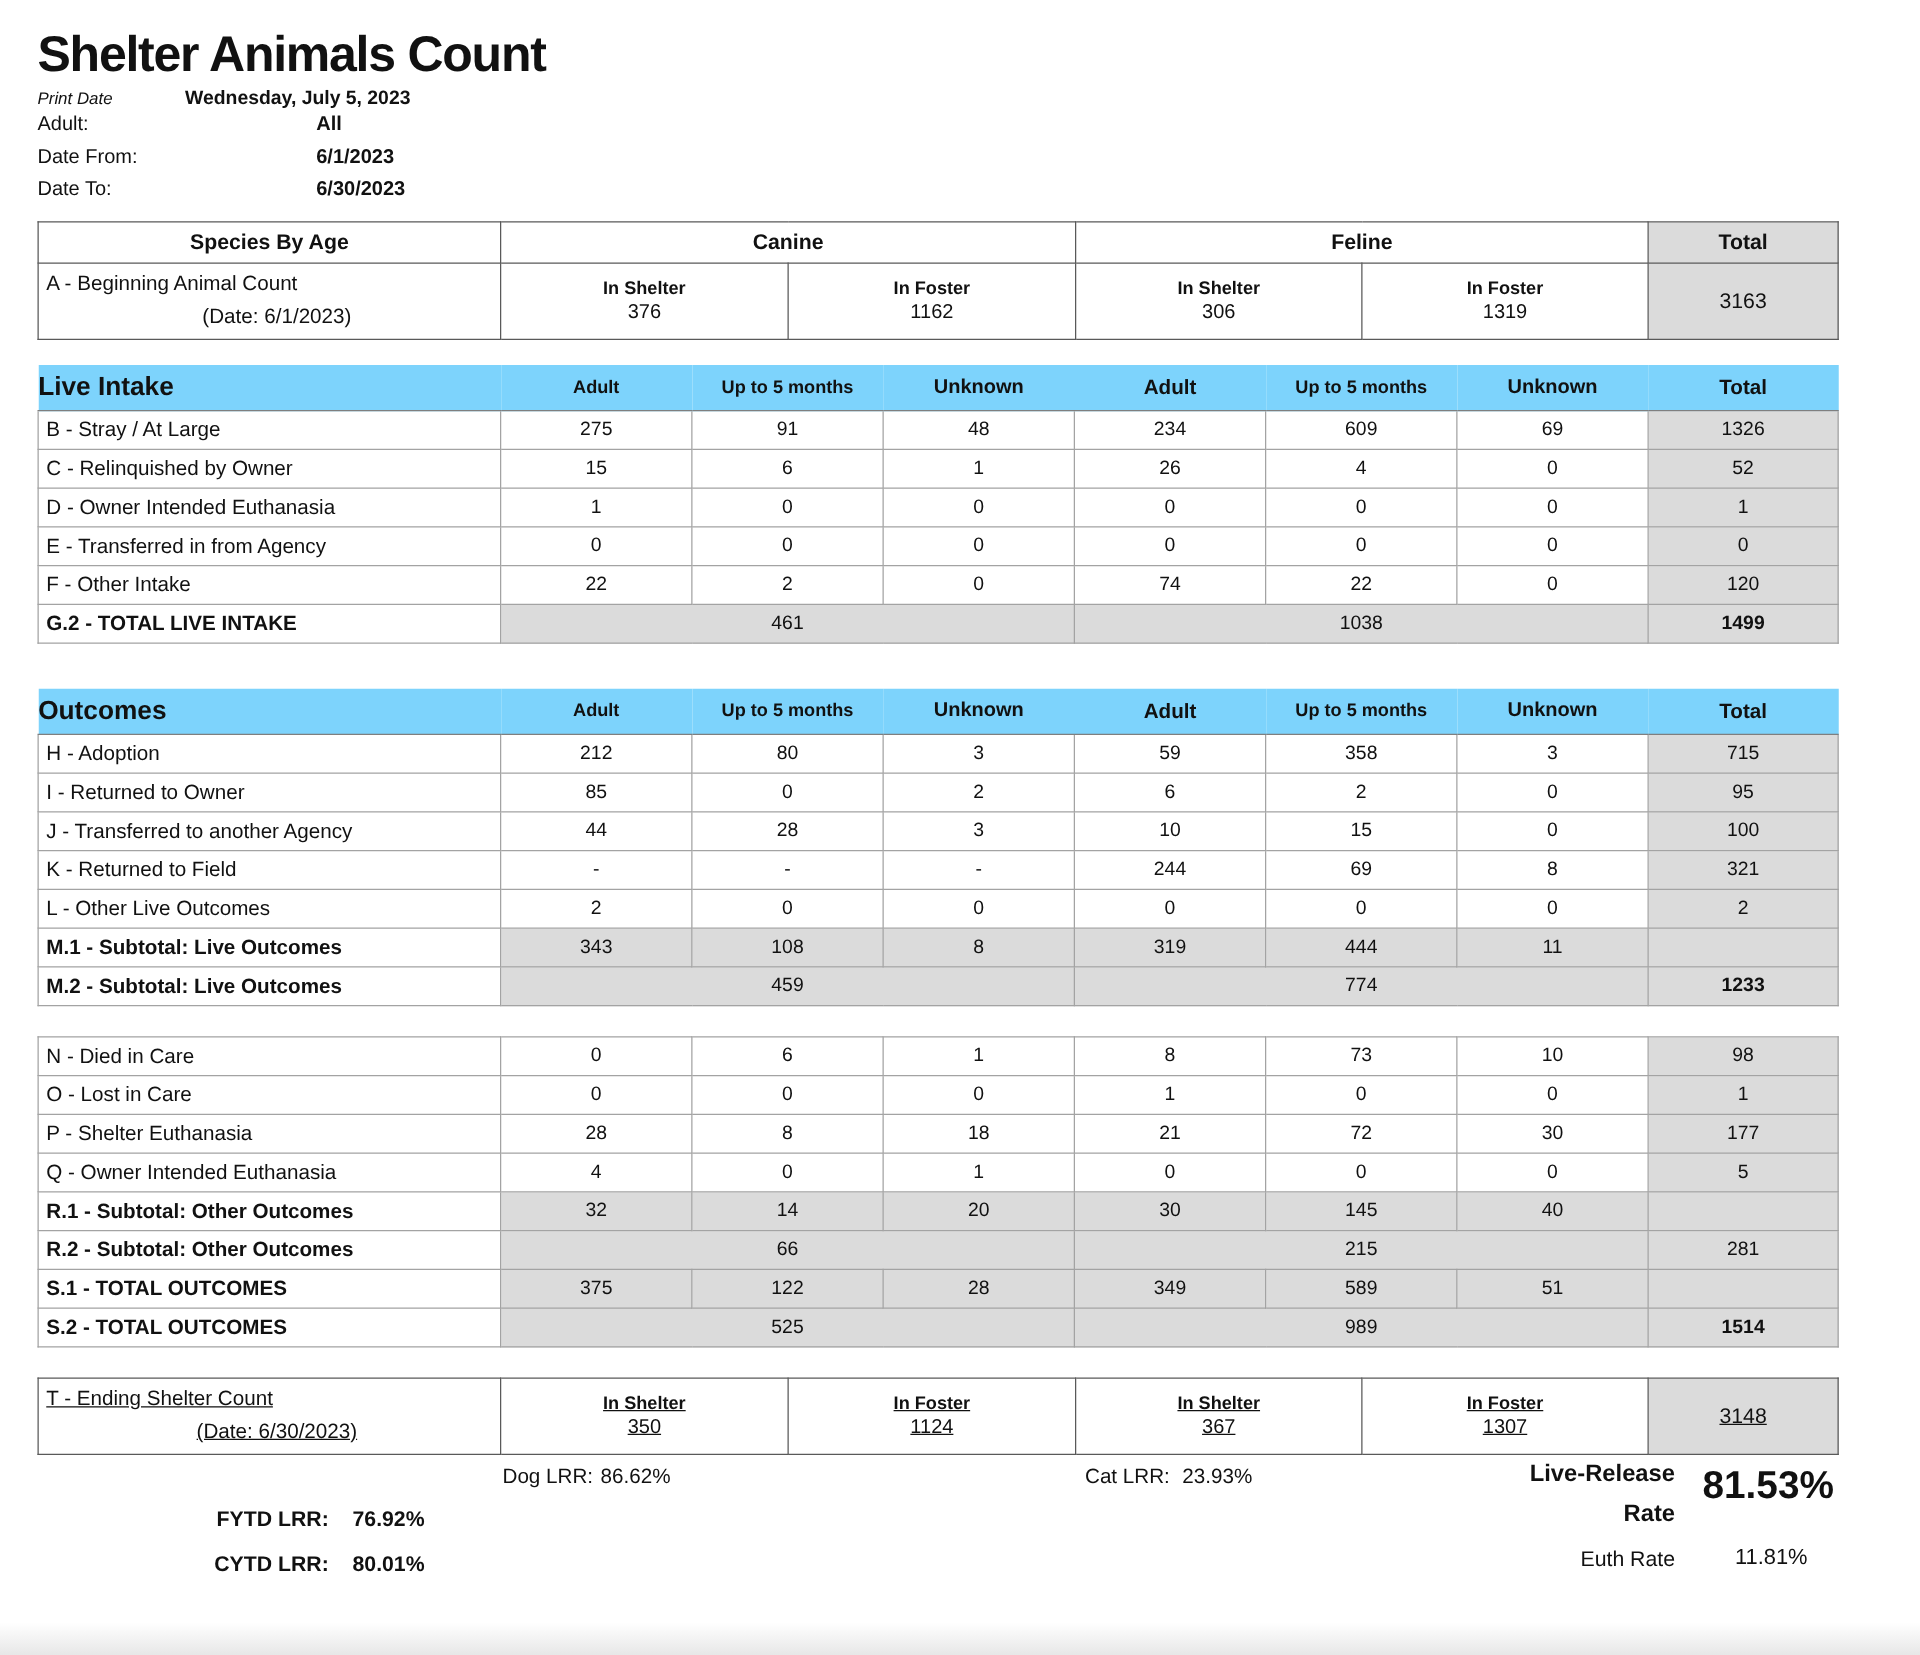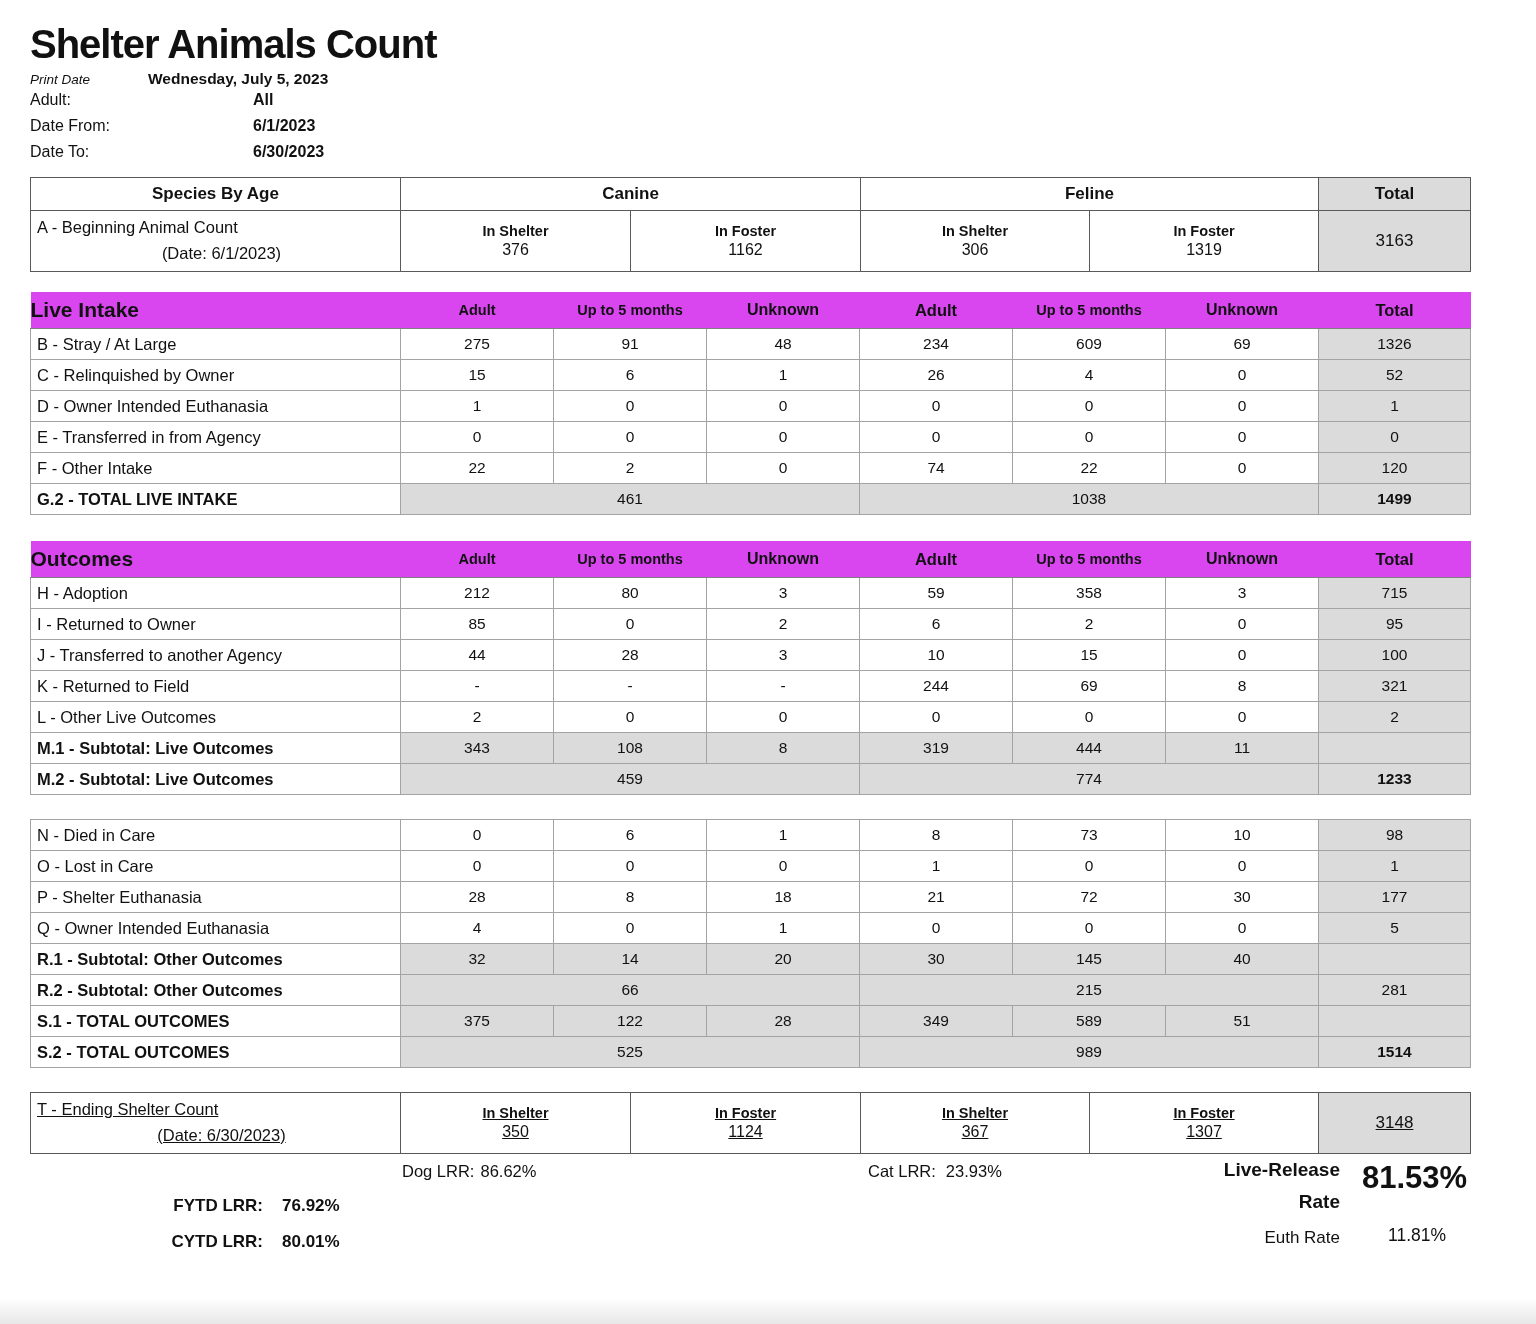--- a/index.html
+++ b/index.html
@@ -33,21 +33,21 @@
   .top-table .lab2{vertical-align:middle;text-align:left;font-size:16.5px;padding:2px 6px;line-height:1.55;}
   .top-table .lab2 .sub{padding-left:12px;text-align:center;}
   .top-table .stack{height:60px;text-align:center;vertical-align:middle;padding:0;}
   .shead{font-weight:bold;font-size:14.5px;}
   .sval{font-size:16px;margin-top:2px;}
   .cell-total{background:#dbdbdb;text-align:center;vertical-align:middle;font-size:17px;}
   .t-table{margin-top:24px;text-decoration:underline;}
 
   
   .grid{margin-top:20px;}
-  .grid thead th{border:0;border-bottom:1px solid #7f7f7f;height:36px;vertical-align:middle;padding:0;background:#d946ef;}
+  .grid thead th{border:0;border-bottom:1px solid #7f7f7f;height:36px;vertical-align:middle;padding:0;background:#7dd3fc;}
   .sect{font-size:21px;font-weight:bold;text-align:left;padding-left:4px;}
   .ch{font-size:14.5px;font-weight:bold;text-align:center;}
   .grid thead th:nth-child(4),.grid thead th:nth-child(7){font-size:16px;}
   .grid thead th:nth-child(5),.grid thead th:nth-child(8){font-size:16.5px;}
   .grid td{border:1px solid #a3a3a3;height:30px;padding:0;}
   .grid .lab{text-align:left;font-size:16.5px;padding:0 6px;white-space:nowrap;}
   .grid .num{text-align:center;font-size:15.5px;}
   .grid tr.subtotal td,.grid tr.span td{border-top-color:#878787;}
   .grid.noh{margin-top:24px;border-top:1px solid #be185d;}
 
@@ -209,21 +209,21 @@
         </tr>
         <tr class="span">
           <td class="lab bold">G.2 - TOTAL LIVE INTAKE</td>
           <td class="num shade" colspan="3">461</td>
           <td class="num shade" colspan="3">1038</td>
           <td class="num shade bold">1499</td>
         </tr>
       </tbody>
   </table>
 
-  <table class="grid" style="margin-top:26px">
+  <table class="grid" style="margin-top:36px">
     <colgroup>
         <col style="width:370px">
         <col style="width:153px">
         <col style="width:153px">
         <col style="width:153px">
         <col style="width:153px">
         <col style="width:153px">
         <col style="width:153px">
         <col style="width:152px">
       </colgroup>

